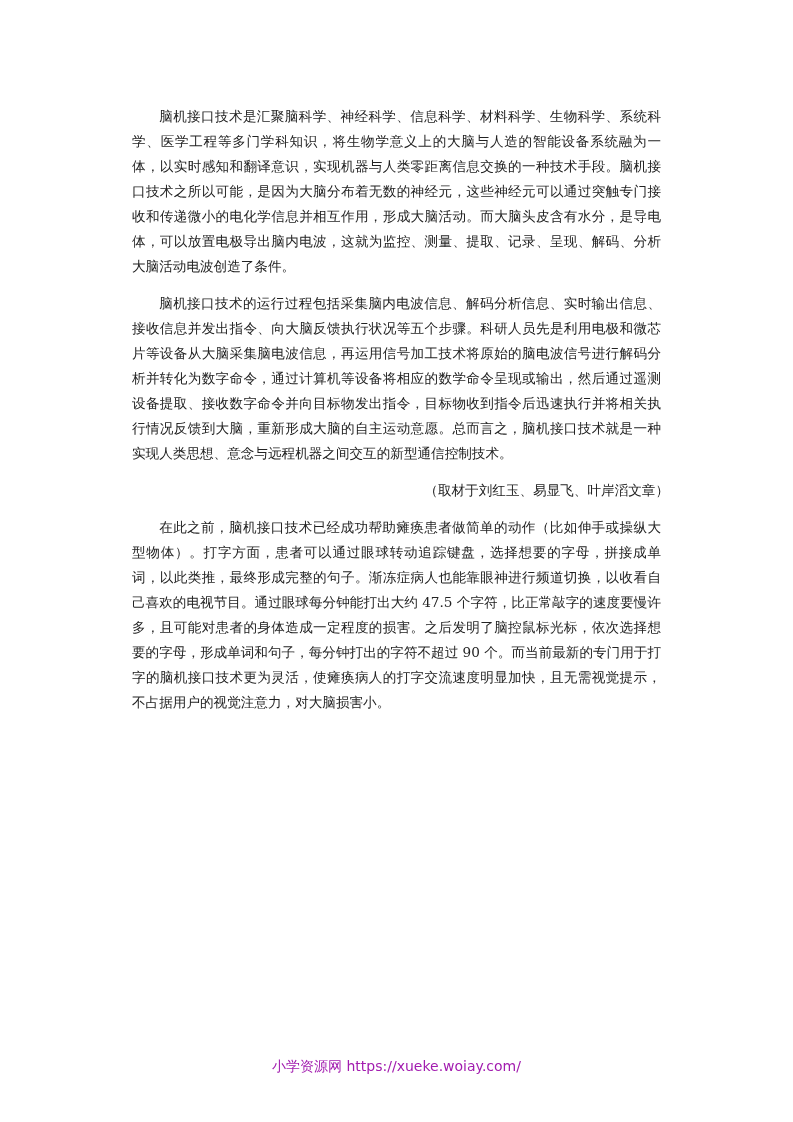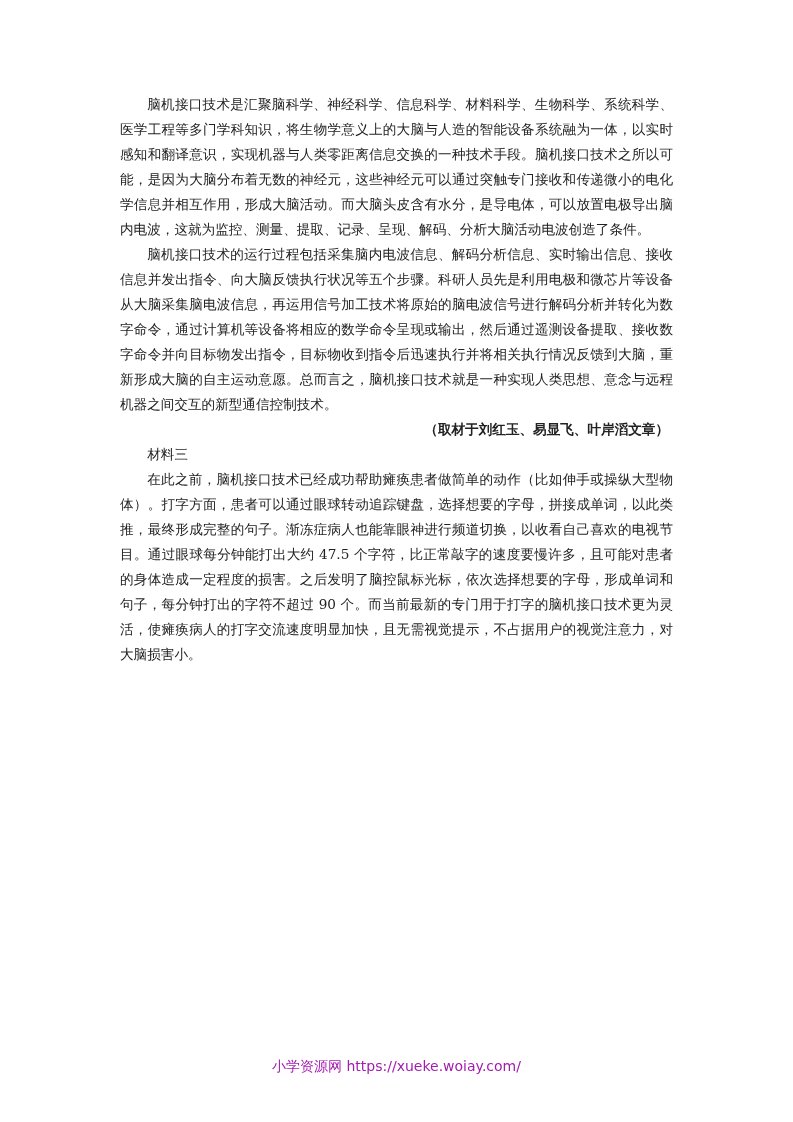--- a/index.html
+++ b/index.html
@@ -3,33 +3,32 @@
 <meta charset="utf-8">
 <style>
   html, body { margin: 0; padding: 0; background: #ffffff; }
   body { width: 793px; height: 1122px; position: relative; overflow: hidden; }
   .page {
     position: absolute; left: 120px; top: 92px; width: 553px;
     font-family: "DejaVu Serif", "Liberation Serif", serif;
     font-size: 13.6px; line-height: 25px; color: #222222;
     text-align: justify;
   }
-  .para { margin: 0; text-indent: 2em; }
-  .source { margin: 0; text-align: right; padding-right: 4px; font-weight: bold; }
+  .para { margin: 12px; text-indent: 2em; }
+  .source { margin: 0; text-align: right; padding-right: 4px; }
   .heading { margin: 0; text-indent: 2em; }
   .footer {
     position: absolute; left: 0; right: 0; top: 1058px; text-align: center;
     font-family: "DejaVu Sans", "Liberation Sans", sans-serif;
     font-size: 14px; color: #a21caf;
   }
 </style>
 </head>
 <body>
 
 <div class="page">
   <p class="para">脑机接口技术是汇聚脑科学、神经科学、信息科学、材料科学、生物科学、系统科学、医学工程等多门学科知识，将生物学意义上的大脑与人造的智能设备系统融为一体，以实时感知和翻译意识，实现机器与人类零距离信息交换的一种技术手段。脑机接口技术之所以可能，是因为大脑分布着无数的神经元，这些神经元可以通过突触专门接收和传递微小的电化学信息并相互作用，形成大脑活动。而大脑头皮含有水分，是导电体，可以放置电极导出脑内电波，这就为监控、测量、提取、记录、呈现、解码、分析大脑活动电波创造了条件。</p>
   <p class="para">脑机接口技术的运行过程包括采集脑内电波信息、解码分析信息、实时输出信息、接收信息并发出指令、向大脑反馈执行状况等五个步骤。科研人员先是利用电极和微芯片等设备从大脑采集脑电波信息，再运用信号加工技术将原始的脑电波信号进行解码分析并转化为数字命令，通过计算机等设备将相应的数学命令呈现或输出，然后通过遥测设备提取、接收数字命令并向目标物发出指令，目标物收到指令后迅速执行并将相关执行情况反馈到大脑，重新形成大脑的自主运动意愿。总而言之，脑机接口技术就是一种实现人类思想、意念与远程机器之间交互的新型通信控制技术。</p>
   <p class="source">（取材于刘红玉、易显飞、叶岸滔文章）</p>
-  <p class="heading">材料三</p>
   <p class="para">在此之前，脑机接口技术已经成功帮助瘫痪患者做简单的动作（比如伸手或操纵大型物体）。打字方面，患者可以通过眼球转动追踪键盘，选择想要的字母，拼接成单词，以此类推，最终形成完整的句子。渐冻症病人也能靠眼神进行频道切换，以收看自己喜欢的电视节目。通过眼球每分钟能打出大约 47.5 个字符，比正常敲字的速度要慢许多，且可能对患者的身体造成一定程度的损害。之后发明了脑控鼠标光标，依次选择想要的字母，形成单词和句子，每分钟打出的字符不超过 90 个。而当前最新的专门用于打字的脑机接口技术更为灵活，使瘫痪病人的打字交流速度明显加快，且无需视觉提示，不占据用户的视觉注意力，对大脑损害小。</p>
 </div>
 
 <div class="footer">小学资源网 https://xueke.woiay.com/</div>
 
 </body></html>

